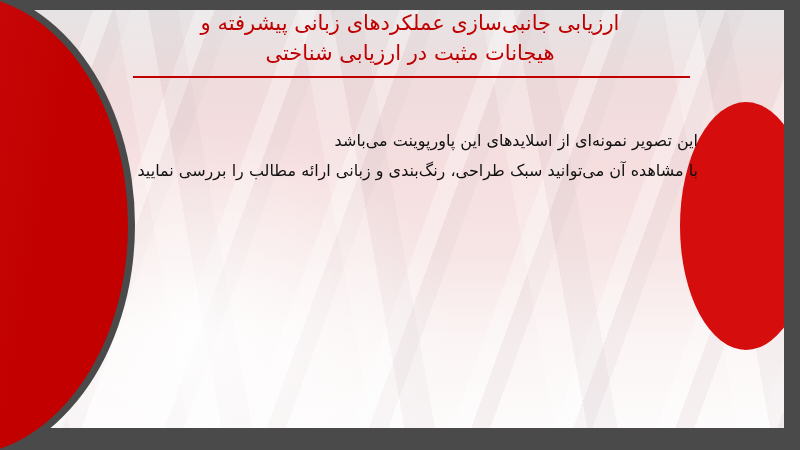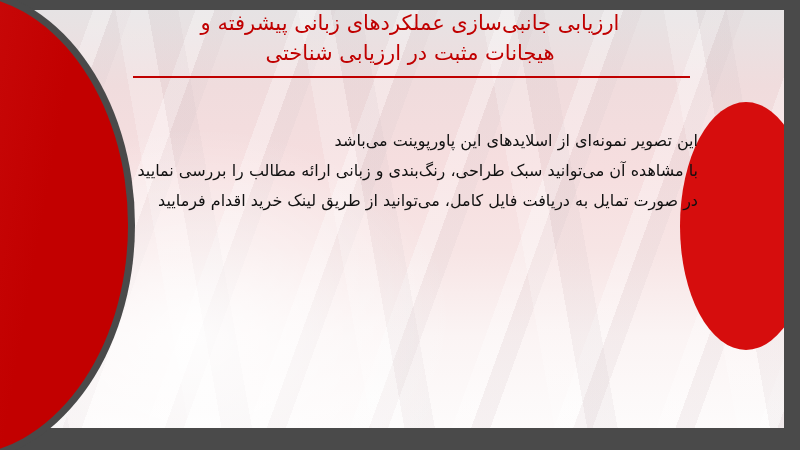--- a/index.html
+++ b/index.html
@@ -190,16 +190,15 @@
 
   <div class="title-block">
     <div class="title-line">ارزیابی جانبی‌سازی عملکردهای زبانی پیشرفته و</div>
     <div class="title-line">هیجانات مثبت در ارزیابی شناختی</div>
   </div>
   <div class="title-rule"></div>
 
   <div class="body-block">
     <div class="body-line">این تصویر نمونه‌ای از اسلایدهای این پاورپوینت می‌باشد</div>
     <div class="body-line">با مشاهده آن می‌توانید سبک طراحی، رنگ‌بندی و زبانی ارائه مطالب را بررسی نمایید</div>
-    <div class="body-line">در صورت تمایل به دریافت فایل کامل، می‌توانید از طریق لینک خرید اقدام فرمایید</div>
   </div>
 
 </div>
 
 </body></html>

